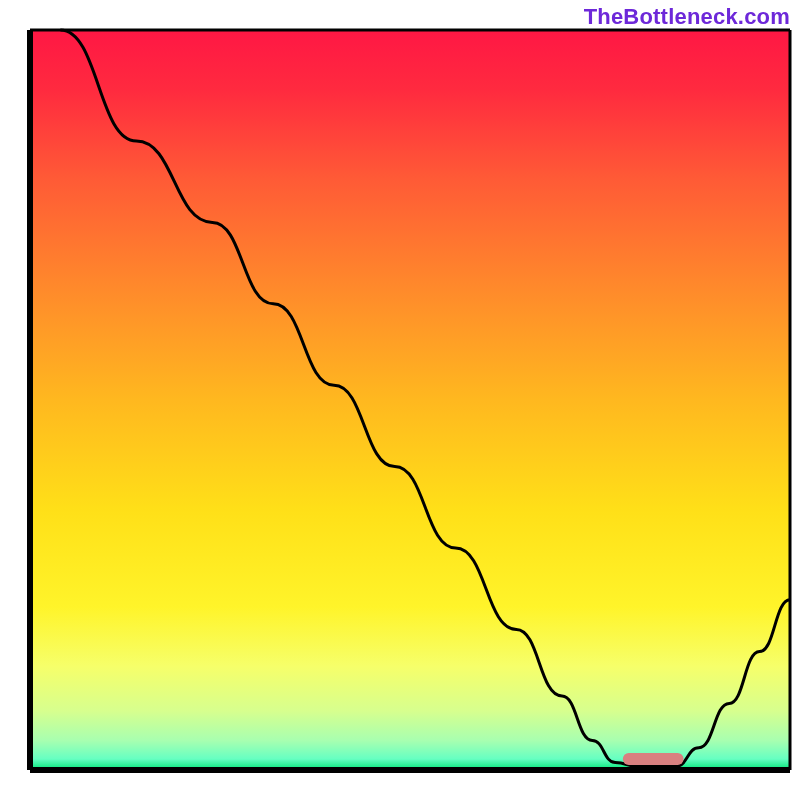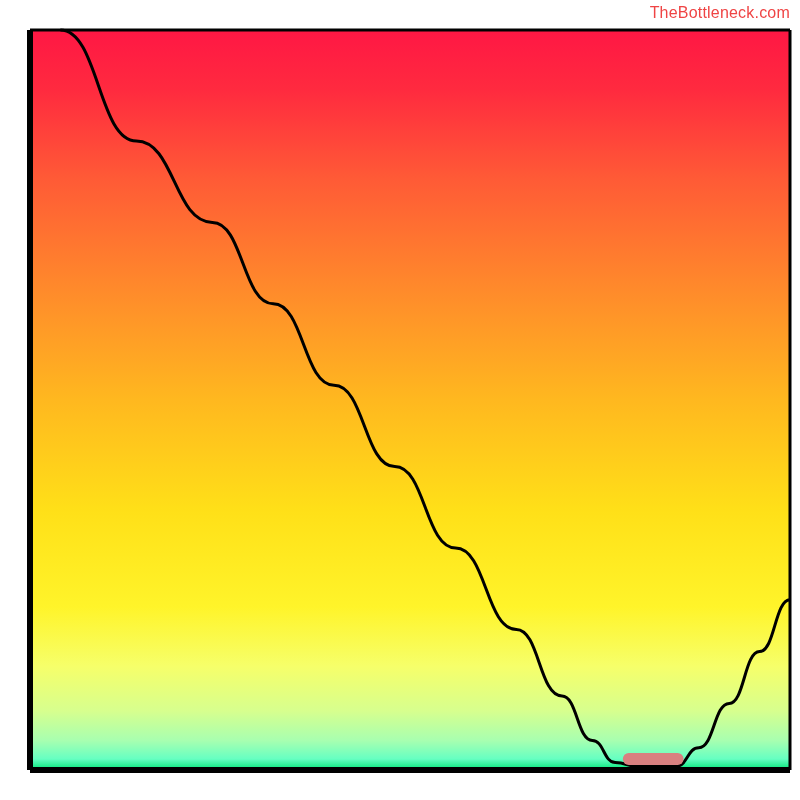--- a/index.html
+++ b/index.html
@@ -13,23 +13,23 @@
   }
   .stage {
     position: relative;
     width: 800px;
     height: 800px;
   }
   .watermark {
     position: absolute;
     top: 4px;
     right: 10px;
-    color: #ef4444;
-    font-size: 16px;
-    font-weight: 400;
+    color: #6d28d9;
+    font-size: 22px;
+    font-weight: 700;
     letter-spacing: 0.2px;
     z-index: 5;
   }
   svg.plot {
     position: absolute;
     left: 0;
     top: 0;
   }
 </style>
 </head>

